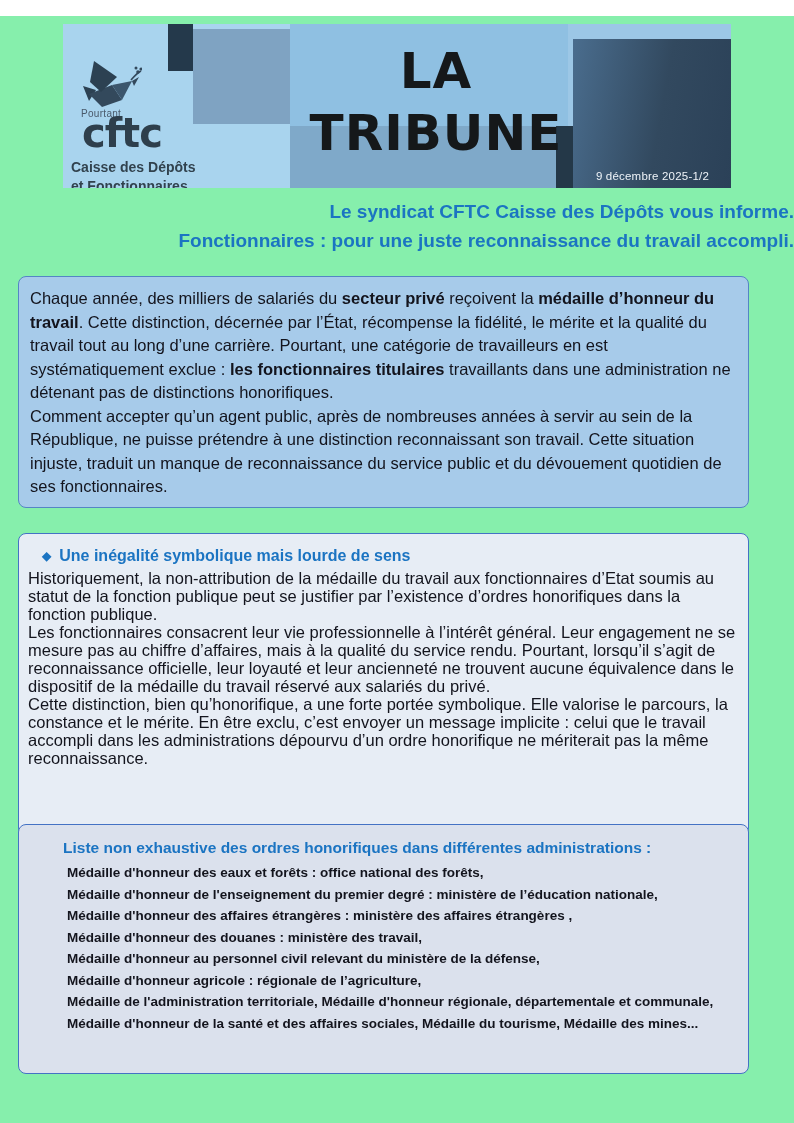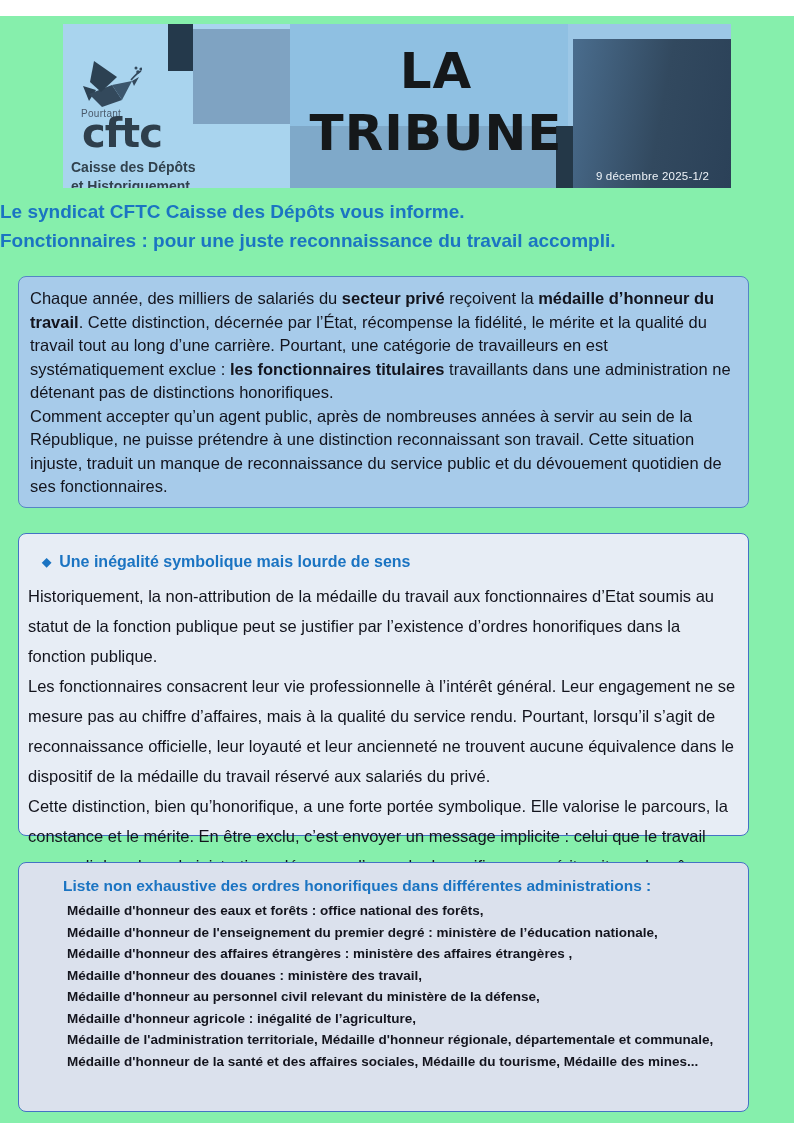--- a/index.html
+++ b/index.html
@@ -42,21 +42,21 @@
   .dove { position:absolute; left:10px; top:4px; width:62px; height:56px; }
   .logo-syndicat { position:absolute; left:11px; top:56px; font-size:10px; color:#49596a; letter-spacing:.3px; }
   .logo-cftc { position:absolute; left:12px; top:58px; font-size:40px; font-weight:700;
                color:#2e3f4c; letter-spacing:-1px; font-family:"DejaVu Sans",sans-serif; }
   .logo-org { position:absolute; left:1px; top:106px; font-size:14px; font-weight:700;
               color:#31424e; line-height:19px; }
 
   
   .page-title {
     position:absolute; left:0; top:181px; width:794px;
-    text-align:left; color:#1b74c2; font-weight:700;
+    text-align:right; color:#1b74c2; font-weight:700;
     font-size:19px; line-height:29px;
   }
 
   
   .box {
     position:absolute; left:18px; width:731px;
     border-radius:8px;
   }
   .box-intro {
     top:260px; height:232px;
@@ -64,30 +64,30 @@
     padding:10px 12px 8px 11px;
     font-size:16.5px; line-height:23.5px;
   }
   .box-intro p { margin:0; }
   .b { font-weight:700; }
 
   .box-inequality {
     top:517px; height:303px;
     background:#e7edf5; border:1.5px solid #4472c4;
     padding:13px 10px 8px 9px;
-    font-size:16.5px; line-height:30px;
+    font-size:16.5px; line-height:18px;
   }
   .ineq-heading {
     color:#1b74c2; font-weight:700; font-size:16px; margin:0 0 3px 14px;
   }
   .diamond { font-size:12px; margin-right:8px; position:relative; top:-1px; }
   .box-inequality p { margin:0; }
 
   .box-list {
-    top:846px; height:250px;
+    top:808px; height:250px;
     background:#dbe1ed; border:1.5px solid #4472c4;
     padding:12px 8px 20px 44px;
   }
   .list-heading {
     color:#1b74c2; font-weight:700; font-size:15.5px; line-height:22px; margin-bottom:3px;
   }
   .list-item {
     font-weight:700; font-size:13.5px; line-height:21.5px; color:#13141d;
     padding-left:4px;
   }
@@ -120,21 +120,21 @@
         <polygon points="52,25 59,21 54,30" fill="#33495c"></polygon>
         <path d="M51,24 q6,-7 10,-9" stroke="#33495c" stroke-width="1.6" fill="none"></path>
         <circle cx="58" cy="16" r="1.8" fill="#33495c"></circle>
         <circle cx="61" cy="13" r="1.6" fill="#33495c"></circle>
         <circle cx="56" cy="12" r="1.5" fill="#33495c"></circle>
       </svg>
       <div class="logo-syndicat">Pourtant</div>
       <div class="logo-cftc">cftc</div>
       <div class="logo-org">
         <div>Caisse des Dépôts</div>
-        <div>et Historiquement</div>
+        <div>et Fonctionnaires</div>
       </div>
     </div>
 
     <div class="mh-date">9 décembre 2025-1/2</div>
   </div>
 
   <div class="page-title">
     <div>Le syndicat CFTC Caisse des Dépôts vous informe.</div>
     <div>Fonctionnaires : pour une juste reconnaissance du travail accompli.</div>
   </div>
@@ -151,17 +151,17 @@
     <p>Cette distinction, bien qu’honorifique, a une forte portée symbolique. Elle valorise le parcours, la constance et le mérite. En être exclu, c’est envoyer un message implicite : celui que le travail accompli dans les administrations dépourvu d’un ordre honorifique ne mériterait pas la même reconnaissance.</p>
   </div>
 
   <div class="box box-list">
     <div class="list-heading">Liste non exhaustive des ordres honorifiques dans différentes administrations :</div>
     <div class="list-item">Médaille d'honneur des eaux et forêts : office national des forêts,</div>
     <div class="list-item">Médaille d'honneur de l'enseignement du premier degré : ministère de l’éducation nationale,</div>
     <div class="list-item">Médaille d'honneur des affaires étrangères : ministère des affaires étrangères ,</div>
     <div class="list-item">Médaille d'honneur des douanes : ministère des travail,</div>
     <div class="list-item">Médaille d'honneur au personnel civil relevant du ministère de la défense,</div>
-    <div class="list-item">Médaille d'honneur agricole : inégalité de l’agriculture,</div>
+    <div class="list-item">Médaille d'honneur agricole : régionale de l’agriculture,</div>
     <div class="list-item">Médaille de l'administration territoriale, Médaille d'honneur régionale, départementale et communale, Médaille d'honneur de la santé et des affaires sociales,  Médaille du tourisme, Médaille des mines...</div>
   </div>
 
 </div>
 
 </body></html>

